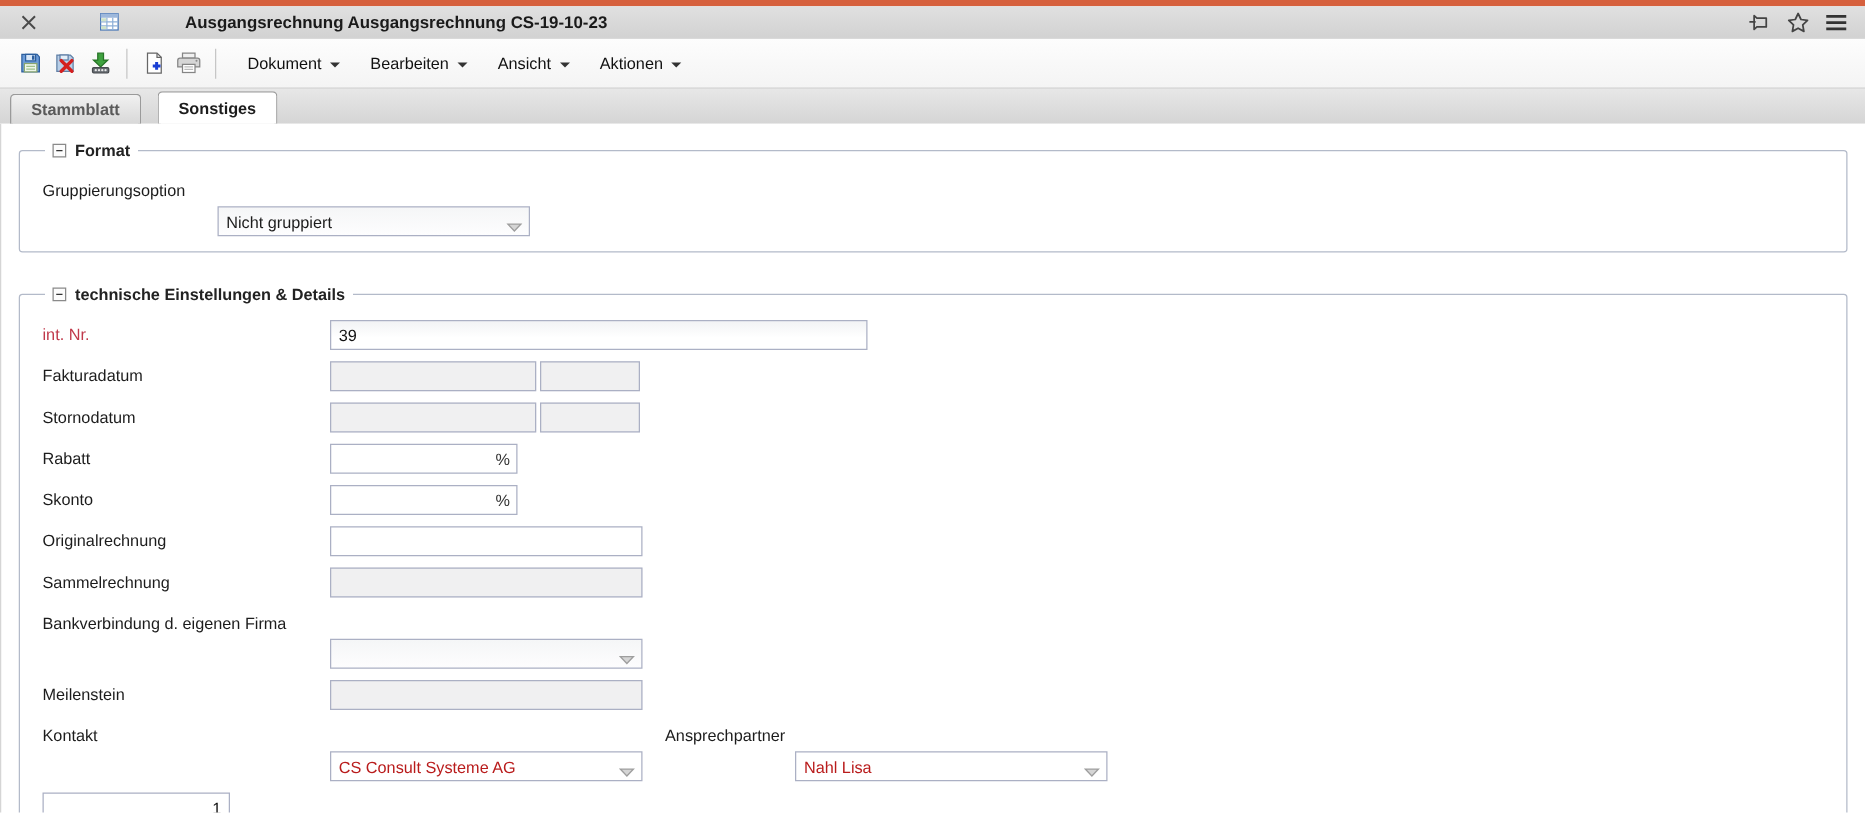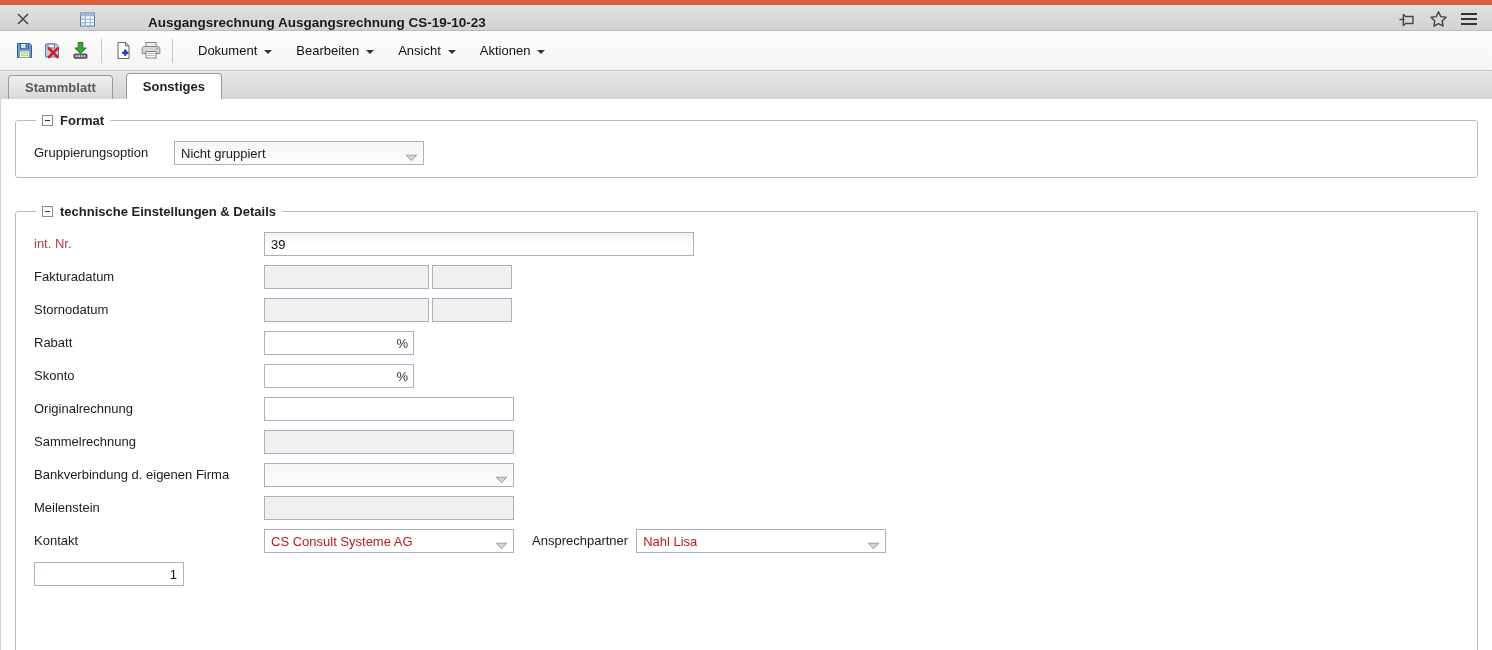--- a/index.html
+++ b/index.html
@@ -9,21 +9,21 @@
     font-size: 13px;
     color: #1c1c1c;
     background: #fff;
   }
   
   .accent-bar { height: 5px; background: #d6603d; }
   .titlebar {
     height: 26px;
     background: linear-gradient(#e0e0e0, #d2d2d2);
     border-bottom: 1px solid #bdbdbd;
-    display: flex; align-items: flex-end;
+    display: flex; align-items: center;
     padding: 0 12px;
     gap: 42px;
   }
   .titlebar .icon-btn { display: flex; align-items: center; justify-content: center; width: 22px; height: 22px; cursor: pointer; }
   .window-title { font-weight: bold; font-size: 13.5px; color: #1a1a1a; margin-left: 8px; white-space: nowrap; }
   .titlebar-right { margin-left: auto; display: flex; align-items: center; gap: 9px; }
   
   .toolbar {
     height: 40px;
     background: linear-gradient(#fdfdfd, #f4f4f4);
@@ -94,21 +94,21 @@
   }
   .unit-box input { flex: 1 1 auto; min-width: 0; border: none; outline: none; height: 20px; font: inherit; padding: 0 4px; background: transparent; }
   .unit { color: #333; padding-left: 2px; }
   .combo {
     width: 250px; height: 24px;
     border: 1px solid #abb0c4;
     background: linear-gradient(#f5f6f7, #fdfdfe);
     display: flex; align-items: center;
     padding: 0 22px 0 6px;
     position: relative; cursor: pointer;
-    white-space: nowrap; overflow: hidden;
+    white-space: nowrap; overflow: hidden; margin-top: 24px;
   }
   .combo.white { background: #fff; }
   .combo .arrow { position: absolute; right: 5px; top: 8px; }
   .combo.link .combo-value { color: #b91c1c; }
   .inline-label { line-height: 24px; margin: 0 8px 0 18px; white-space: nowrap; }
 </style>
 </head>
 <body>
 
 <div class="accent-bar"></div>

